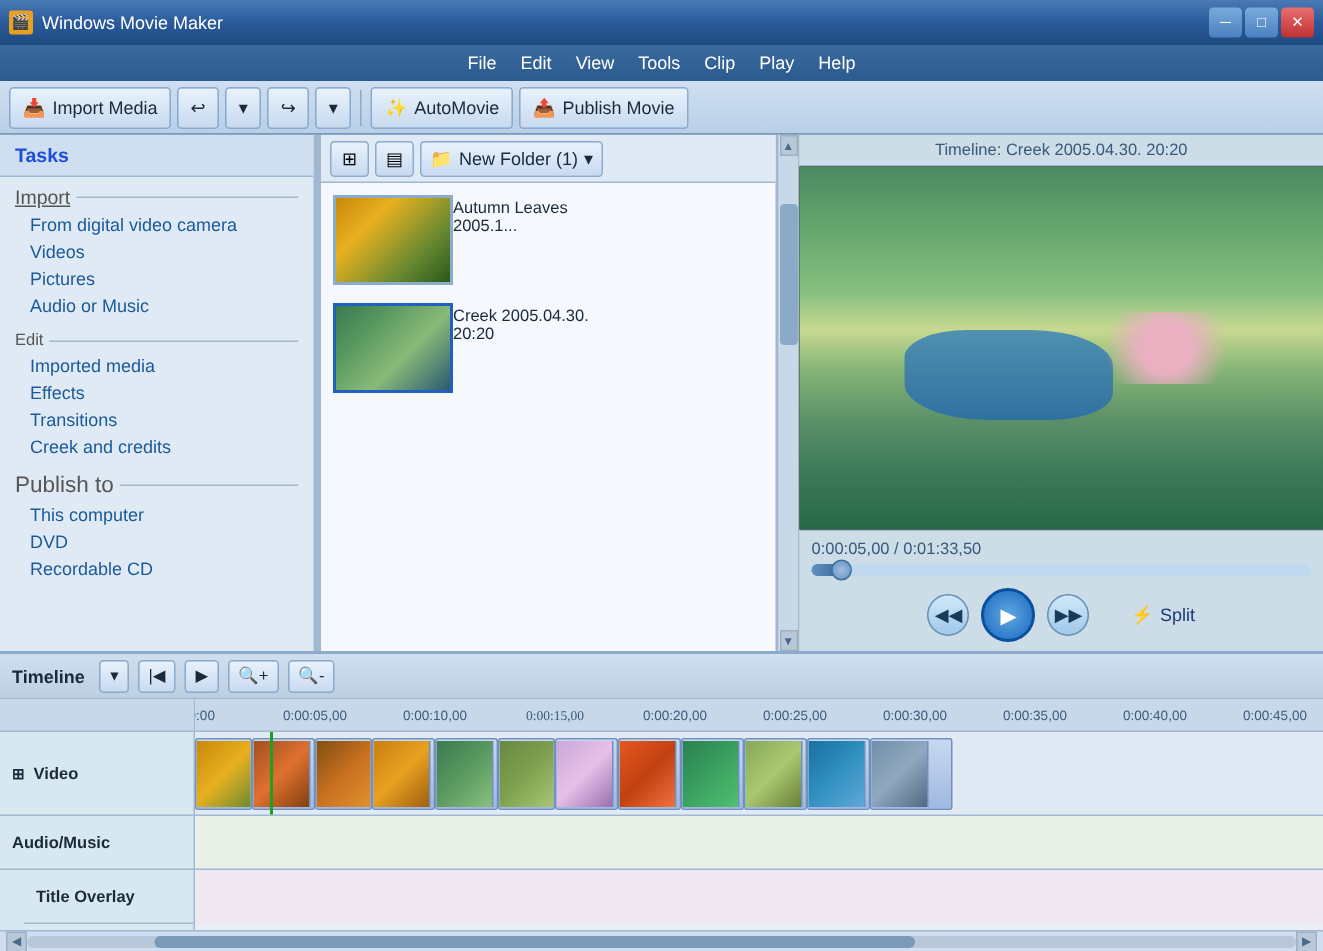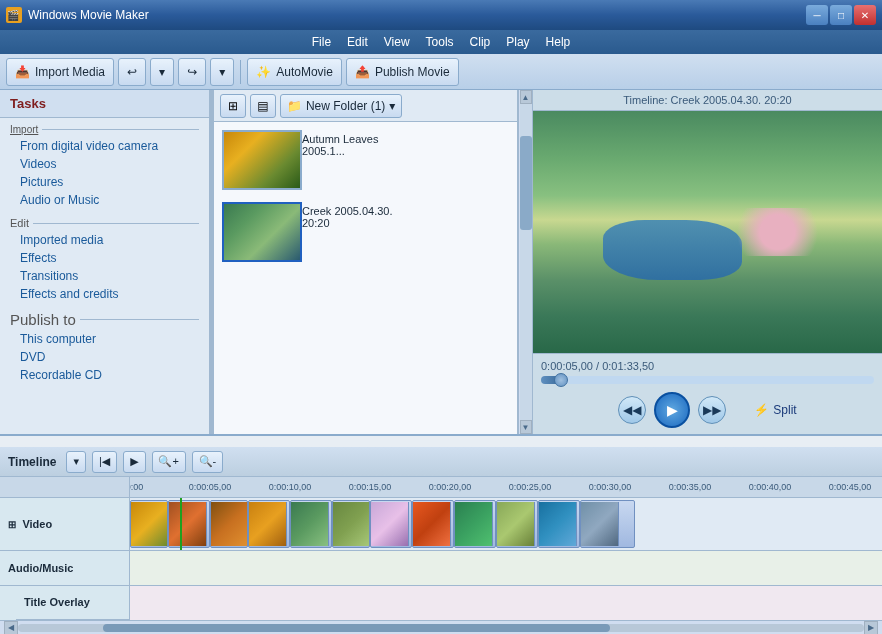--- a/index.html
+++ b/index.html
@@ -73,21 +73,21 @@
       background: #e0eaf4;
       border-right: 1px solid #a0b8d0;
       overflow: hidden;
       display: flex;
       flex-direction: column;
     }
     #tasks-header {
       padding: 6px 10px;
       font-size: 13px;
       font-weight: bold;
-      color: #7f1d1d;
+      color: #1d4ed8;
       background: #d0dff0;
       border-bottom: 1px solid #a0b8d0;
     }
     #tasks-body {
       flex: 1;
       overflow-y: auto;
       padding: 4px 0;
     }
     .task-section-line {
       display: flex;
@@ -340,21 +340,20 @@
       flex-direction: column;
     }
     #timeline-header {
       height: 30px;
       background: linear-gradient(to bottom, #d0dff0, #bccfe0);
       border-bottom: 1px solid #a0b8d0;
       display: flex;
       align-items: center;
       padding: 0 8px;
       gap: 6px;
-      margin-top: 11px;
     }
     .tl-btn {
       height: 22px;
       padding: 0 6px;
       background: linear-gradient(to bottom, #e8f2fc, #c8daf0);
       border: 1px solid #8aabcc;
       border-radius: 3px;
       cursor: pointer;
       display: flex;
       align-items: center;
@@ -563,34 +562,34 @@
   </button>
 </div>
 
 <div id="main">
 
   <div id="tasks-panel">
     <div id="tasks-header">Tasks</div>
     <div id="tasks-body">
 
       <div class="task-section-line">
-        <span style="font-size:10px;color:#555;text-decoration:underline;">Import</span>
+        <span style="font-size:13px;color:#555;text-decoration:underline;">Import</span>
       </div>
       <div class="task-link">From digital video camera</div>
       <div class="task-link">Videos</div>
       <div class="task-link">Pictures</div>
       <div class="task-link">Audio or Music</div>
 
       <div class="task-section-line" style="margin-top:6px;">
         <span style="font-size:11px;color:#555;">Edit</span>
       </div>
       <div class="task-link">Imported media</div>
       <div class="task-link">Effects</div>
       <div class="task-link">Transitions</div>
-      <div class="task-link">Effects and credits</div>
+      <div class="task-link">Creek and credits</div>
 
       <div class="task-section-line" style="margin-top:6px;">
         <span style="font-size:15px;color:#555;">Publish to</span>
       </div>
       <div class="task-link">This computer</div>
       <div class="task-link">DVD</div>
       <div class="task-link">Recordable CD</div>
     </div>
   </div>
 
@@ -707,21 +706,21 @@
         <span>Title Overlay</span>
       </div>
     </div>
 
     <div id="timeline-tracks">
 
       <div id="time-ruler">
         <span class="time-mark" style="left:2px;">00:00</span>
         <span class="time-mark" style="left:80px;">0:00:05,00</span>
         <span class="time-mark" style="left:160px;">0:00:10,00</span>
-        <span class="time-mark" style="left:240px;">0:00:15,00</span>
+        <span class="time-mark" style="left:240px;font-family:Liberation Serif, serif;">0:00:15,00</span>
         <span class="time-mark" style="left:320px;">0:00:20,00</span>
         <span class="time-mark" style="left:400px;">0:00:25,00</span>
         <span class="time-mark" style="left:480px;">0:00:30,00</span>
         <span class="time-mark" style="left:560px;">0:00:35,00</span>
         <span class="time-mark" style="left:640px;">0:00:40,00</span>
         <span class="time-mark" style="left:720px;">0:00:45,00</span>
 
       </div>
 
       <div id="video-track">

